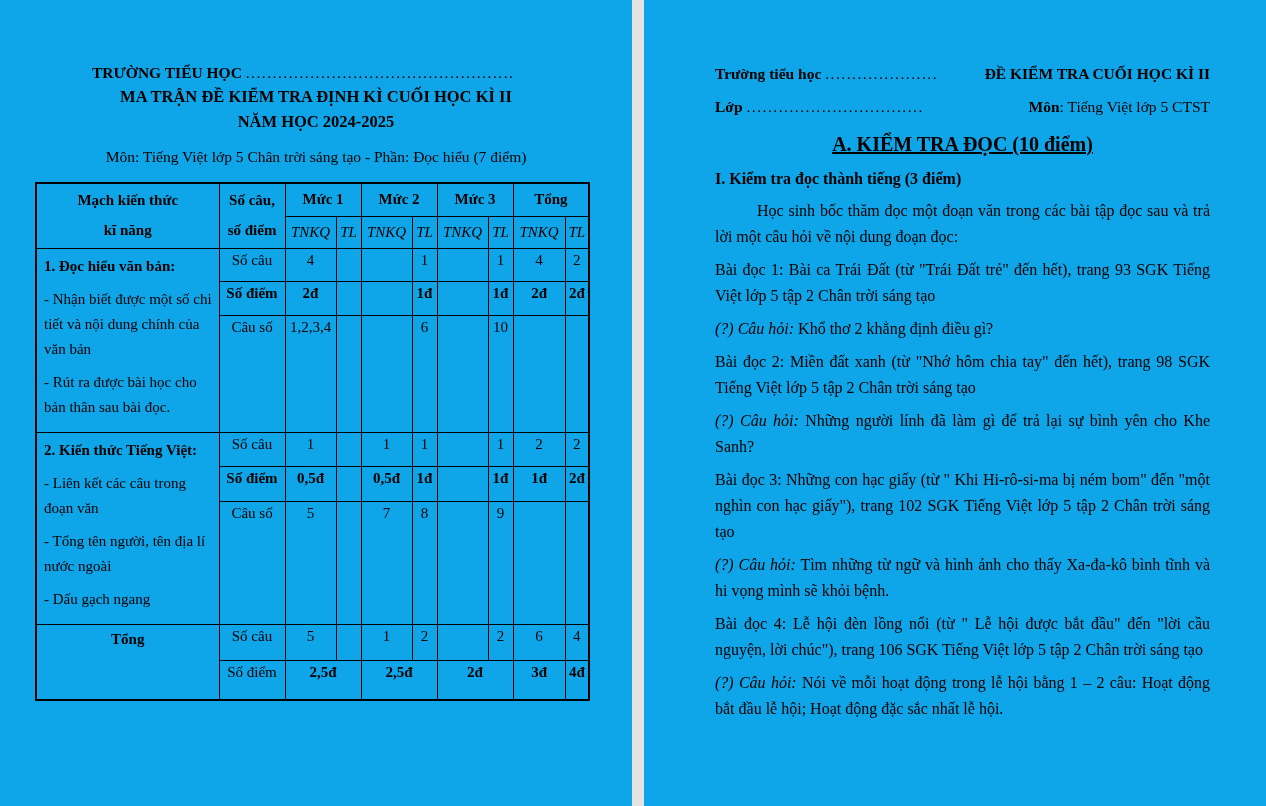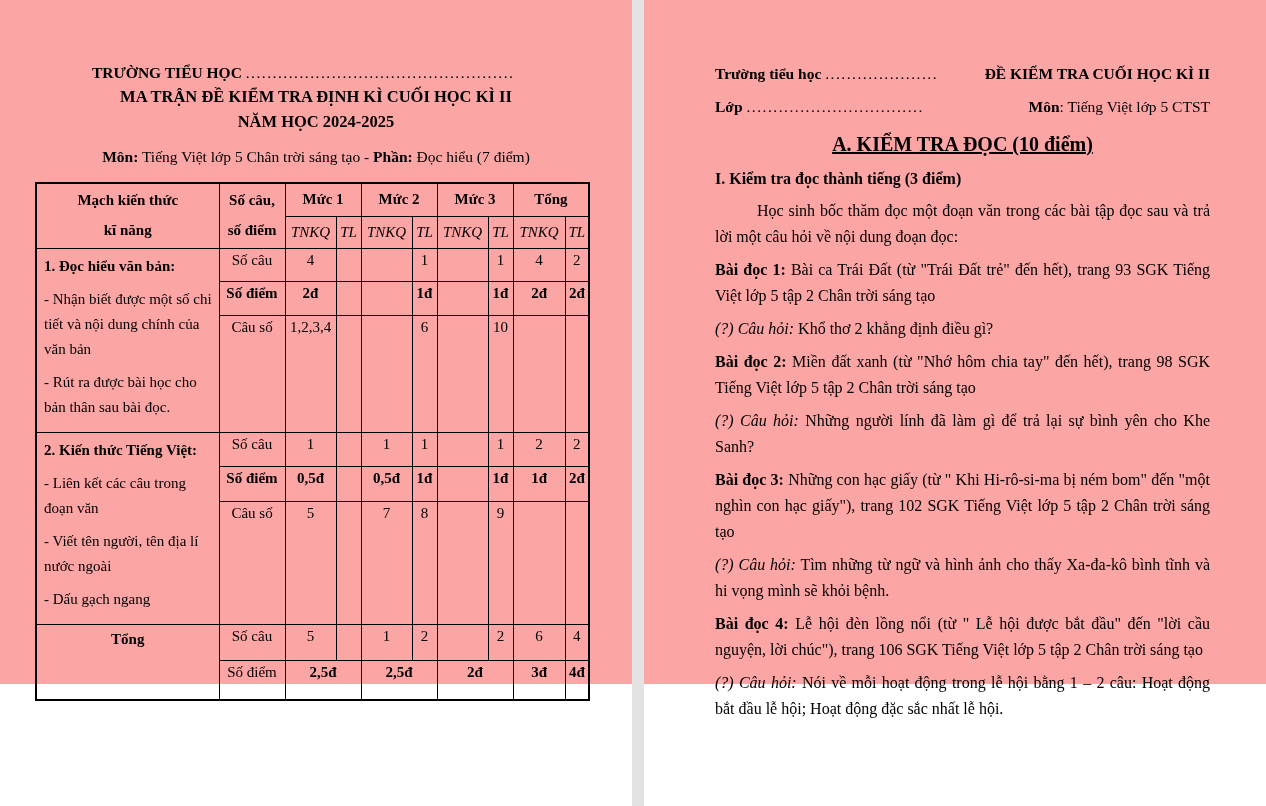--- a/index.html
+++ b/index.html
@@ -3,31 +3,31 @@
 <meta charset="utf-8">
 <style>
   * { box-sizing: border-box; }
   html, body { margin: 0; padding: 0; }
   body {
     width: 1266px; height: 806px; overflow: hidden;
     background: #ffffff; color: #000;
     font-family: "Liberation Serif", "DejaVu Serif", serif;
   }
   .canvas { position: relative; width: 1266px; height: 806px; display: flex; }
-  .page { background: #fca5a5; height: 684px; }
+  .page { background: #0ea5e9; height: 806px; }
   .page-left { width: 632px; padding-top: 64px; }
   .gap { width: 12px; height: 806px; background: #e3e3e3; flex: 0 0 auto; }
   .page-right { flex: 1; padding: 64px 56px 0 71px; font-size: 16px; }
 
   
   .school-line { margin: 0 0 0 92px; font-size: 15.5px; font-weight: bold; }
   .dots { font-weight: normal; letter-spacing: 1.5px; }
   .doc-title { text-align: center; font-weight: bold; font-size: 16.5px; margin: 5px 0 0; line-height: 20px; }
   .subject-line { text-align: center; font-size: 15.5px; margin: 15px 0 0; line-height: 20px; }
-  .b { font-weight: bold; }
+  .b { font-weight: normal; }
   .i { font-style: italic; }
 
   
   .matrix {
     border-collapse: collapse; table-layout: fixed;
     margin: 15px 0 0 35px; width: 553px; font-size: 15px;
     border: 2px solid #000;
   }
   .matrix th, .matrix td {
     border: 1px solid #000; padding: 3px 2px 2px;
@@ -152,21 +152,21 @@
           <td></td>
           <td>10</td>
           <td></td>
           <td></td>
         </tr>
 
         <tr class="rs2">
           <td rowspan="3" class="kn">
             <p class="kn-title">2. Kiến thức Tiếng Việt:</p>
             <p>- Liên kết các câu trong đoạn văn</p>
-            <p>- Viết tên người, tên địa lí nước ngoài</p>
+            <p>- Tổng tên người, tên địa lí nước ngoài</p>
             <p>- Dấu gạch ngang</p>
           </td>
           <td>Số câu</td>
           <td>1</td>
           <td></td>
           <td>1</td>
           <td>1</td>
           <td></td>
           <td>1</td>
           <td>2</td>

